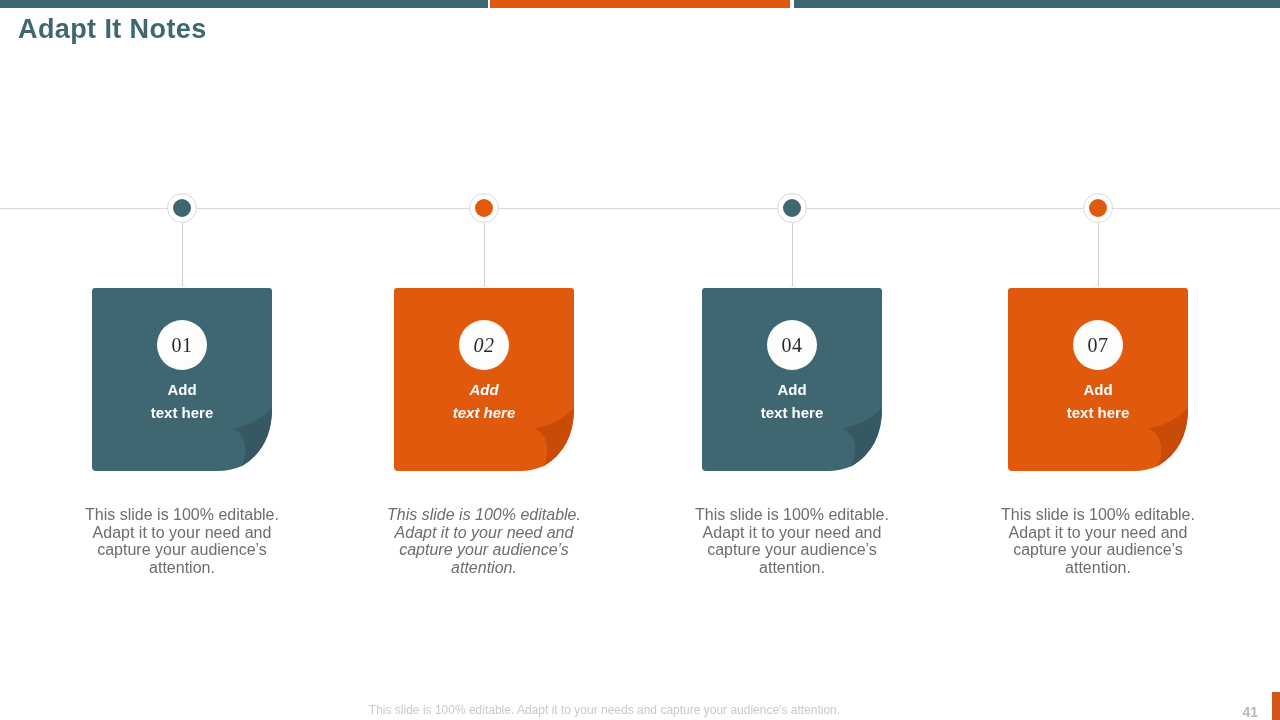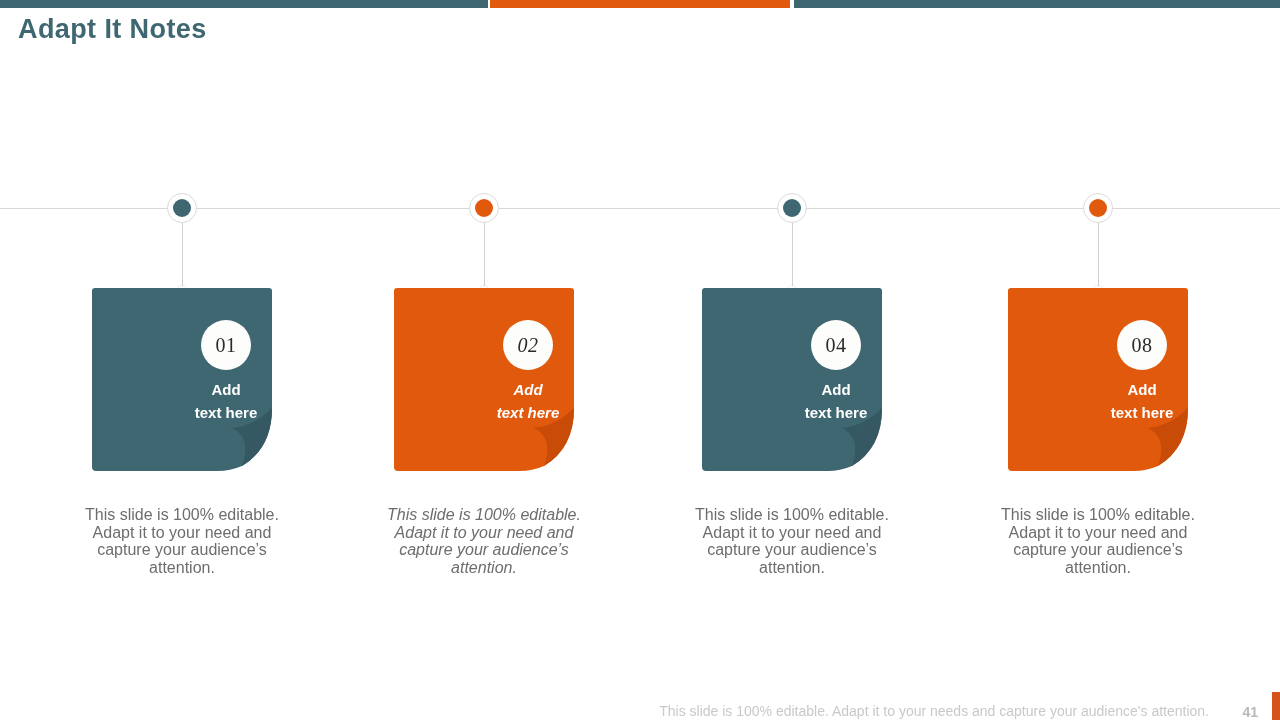--- a/index.html
+++ b/index.html
@@ -115,28 +115,27 @@
     top: 288px;
     left: 50%;
     margin-left: -90px;
     width: 180px;
     height: 183px;
   }
   .note svg { display: block; width: 180px; height: 183px; }
 
   .note-body {
     position: absolute;
-    left: 16px;
+    left: 0;
     top: 0;
     width: 180px;
     height: 161px;
     display: flex;
     flex-direction: column;
     align-items: center;
-    padding-left: 28px;
   }
 
   .badge {
     margin-top: 32px;
     width: 50px;
     height: 50px;
     border-radius: 50%;
     background: #fdfdfb;
     display: flex;
     align-items: center;
@@ -168,22 +167,22 @@
     line-height: 17.5px;
     color: #6d6d6d;
   }
 
   
   #footer-note {
     position: absolute;
     left: 0;
     top: 703px;
     width: 1209px;
-    text-align: right;
-    font-size: 14px;
+    text-align: center;
+    font-size: 12px;
     color: #c9c9c9;
   }
   #page-number {
     position: absolute;
     right: 22px;
     top: 704px;
     font-size: 14px;
     color: #b9b9b9;
     font-weight: bold;
   }
@@ -276,21 +275,21 @@
       </div>
       <div class="connector"></div>
       <div class="connector-dot"></div>
       <div class="note">
         <svg viewBox="0 0 180 183" xmlns="http://www.w3.org/2000/svg" aria-hidden="true">
           <path d="M0 3 Q0 0 3 0 L177 0 Q180 0 180 3 L180 120 Q180 160 150 178 Q138 183 126 183 L4 183 Q0 183 0 179 Z" fill="#e1590c"></path>
           <path d="M180 120 Q180 160 150 178 Q160 150 140 140 Q162 138 180 120 Z" fill="#c84b08"></path>
         </svg>
         <div class="note-body">
           <div class="badge">
-            <span>08</span>
+            <span>07</span>
           </div>
           <div class="note-title"><span>Add</span><br><span>text here</span></div>
         </div>
       </div>
       <div class="desc">This slide is 100% editable. Adapt it to your need and capture your audience’s attention.</div>
     </div>
   </div>
 
 <div id="footer-note">This slide is 100% editable.  Adapt it to your needs and capture your audience's attention.</div>
 <div id="page-number">41</div>

